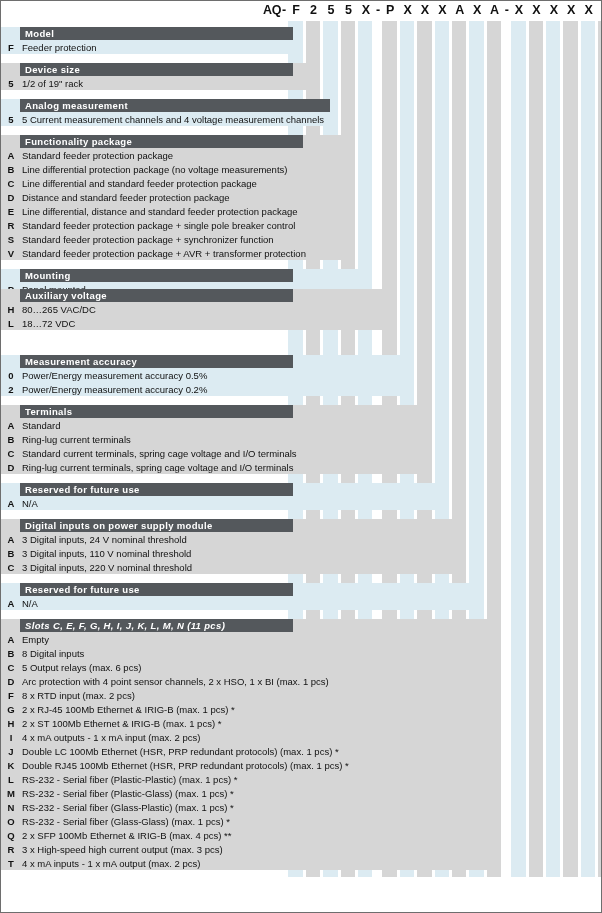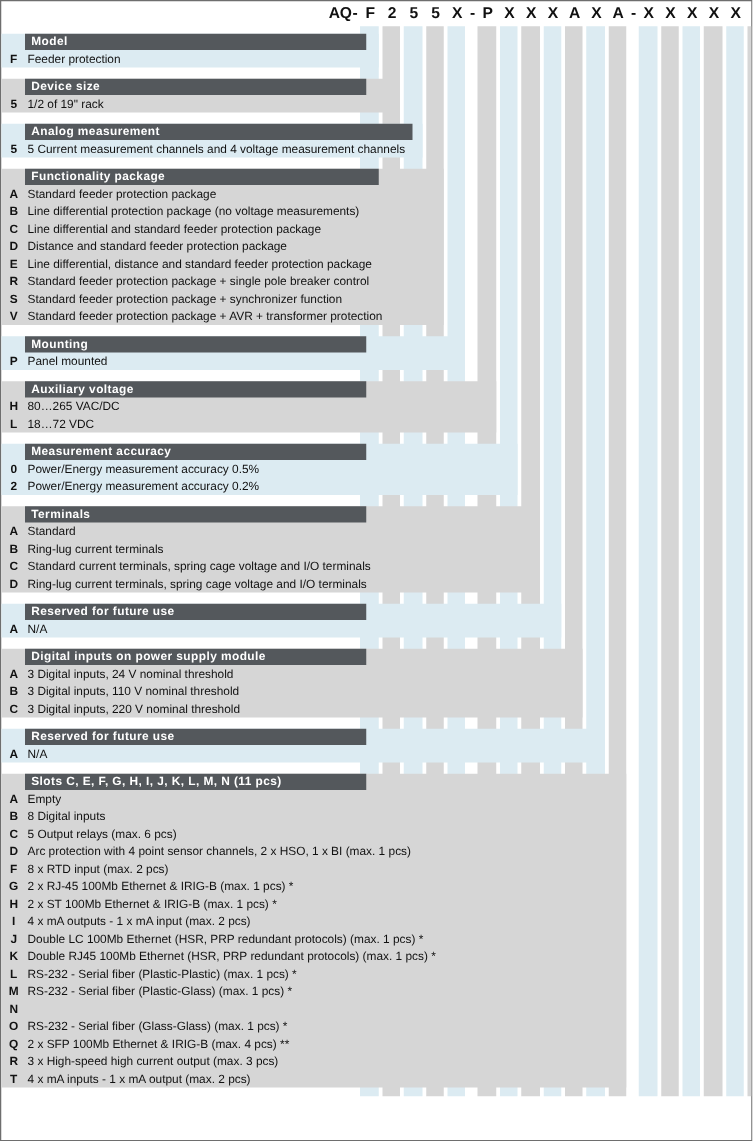--- a/index.html
+++ b/index.html
@@ -258,21 +258,21 @@
       <div class="section" style="top: 268px; height: 27px; width: 602px;">
         <div class="sect-band band-blue" style="width: 371.4px;"></div>
         <div class="sect-header" style="width: 241px;">
           <span>Mounting</span>
         </div>
         <div class="opt-row" style="top: 14px; width: 371.4px;">
           <div class="opt-code">P</div>
           <div class="opt-text">Panel mounted</div>
         </div>
       </div>
-      <div class="section" style="top: 304px; height: 41px; width: 542px; text-decoration: underline;">
+      <div class="section" style="top: 288px; height: 41px; width: 542px; text-decoration: underline;">
         <div class="sect-band band-grey" style="width: 395.8px;"></div>
         <div class="sect-header" style="width: 241px;">
           <span>Auxiliary voltage</span>
         </div>
         <div class="opt-row" style="top: 14px; width: 395.8px;">
           <div class="opt-code">H</div>
           <div class="opt-text">80…265 VAC/DC</div>
         </div>
         <div class="opt-row" style="top: 28px; width: 395.8px;">
           <div class="opt-code">L</div>
@@ -348,21 +348,21 @@
         <div class="sect-header" style="width: 241px;">
           <span>Reserved for future use</span>
         </div>
         <div class="opt-row" style="top: 14px; width: 482.8px;">
           <div class="opt-code">A</div>
           <div class="opt-text">N/A</div>
         </div>
       </div>
       <div class="section" style="top: 618px; height: 251px; width: 602px;">
         <div class="sect-band band-grey" style="width: 500.2px;"></div>
-        <div class="sect-header" style="width: 241px;">
+        <div class="sect-header" style="width: 241px; font-style: italic;">
           <span>Slots C, E, F, G, H, I, J, K, L, M, N (11 pcs)</span>
         </div>
         <div class="opt-row" style="top: 14px; width: 500.2px;">
           <div class="opt-code">A</div>
           <div class="opt-text">Empty</div>
         </div>
         <div class="opt-row" style="top: 28px; width: 500.2px;">
           <div class="opt-code">B</div>
           <div class="opt-text">8 Digital inputs</div>
         </div>
@@ -401,20 +401,21 @@
         <div class="opt-row" style="top: 154px; width: 500.2px;">
           <div class="opt-code">L</div>
           <div class="opt-text">RS-232 - Serial fiber (Plastic-Plastic) (max. 1 pcs) *</div>
         </div>
         <div class="opt-row" style="top: 168px; width: 500.2px;">
           <div class="opt-code">M</div>
           <div class="opt-text">RS-232 - Serial fiber (Plastic-Glass) (max. 1 pcs) *</div>
         </div>
         <div class="opt-row" style="top: 182px; width: 500.2px;">
           <div class="opt-code">N</div>
+          <div class="opt-text">RS-232 - Serial fiber (Glass-Plastic) (max. 1 pcs) *</div>
         </div>
         <div class="opt-row" style="top: 196px; width: 500.2px;">
           <div class="opt-code">O</div>
           <div class="opt-text">RS-232 - Serial fiber (Glass-Glass) (max. 1 pcs) *</div>
         </div>
         <div class="opt-row" style="top: 210px; width: 500.2px;">
           <div class="opt-code">Q</div>
           <div class="opt-text">2 x SFP 100Mb Ethernet &amp; IRIG-B (max. 4 pcs) **</div>
         </div>
         <div class="opt-row" style="top: 224px; width: 500.2px;">

